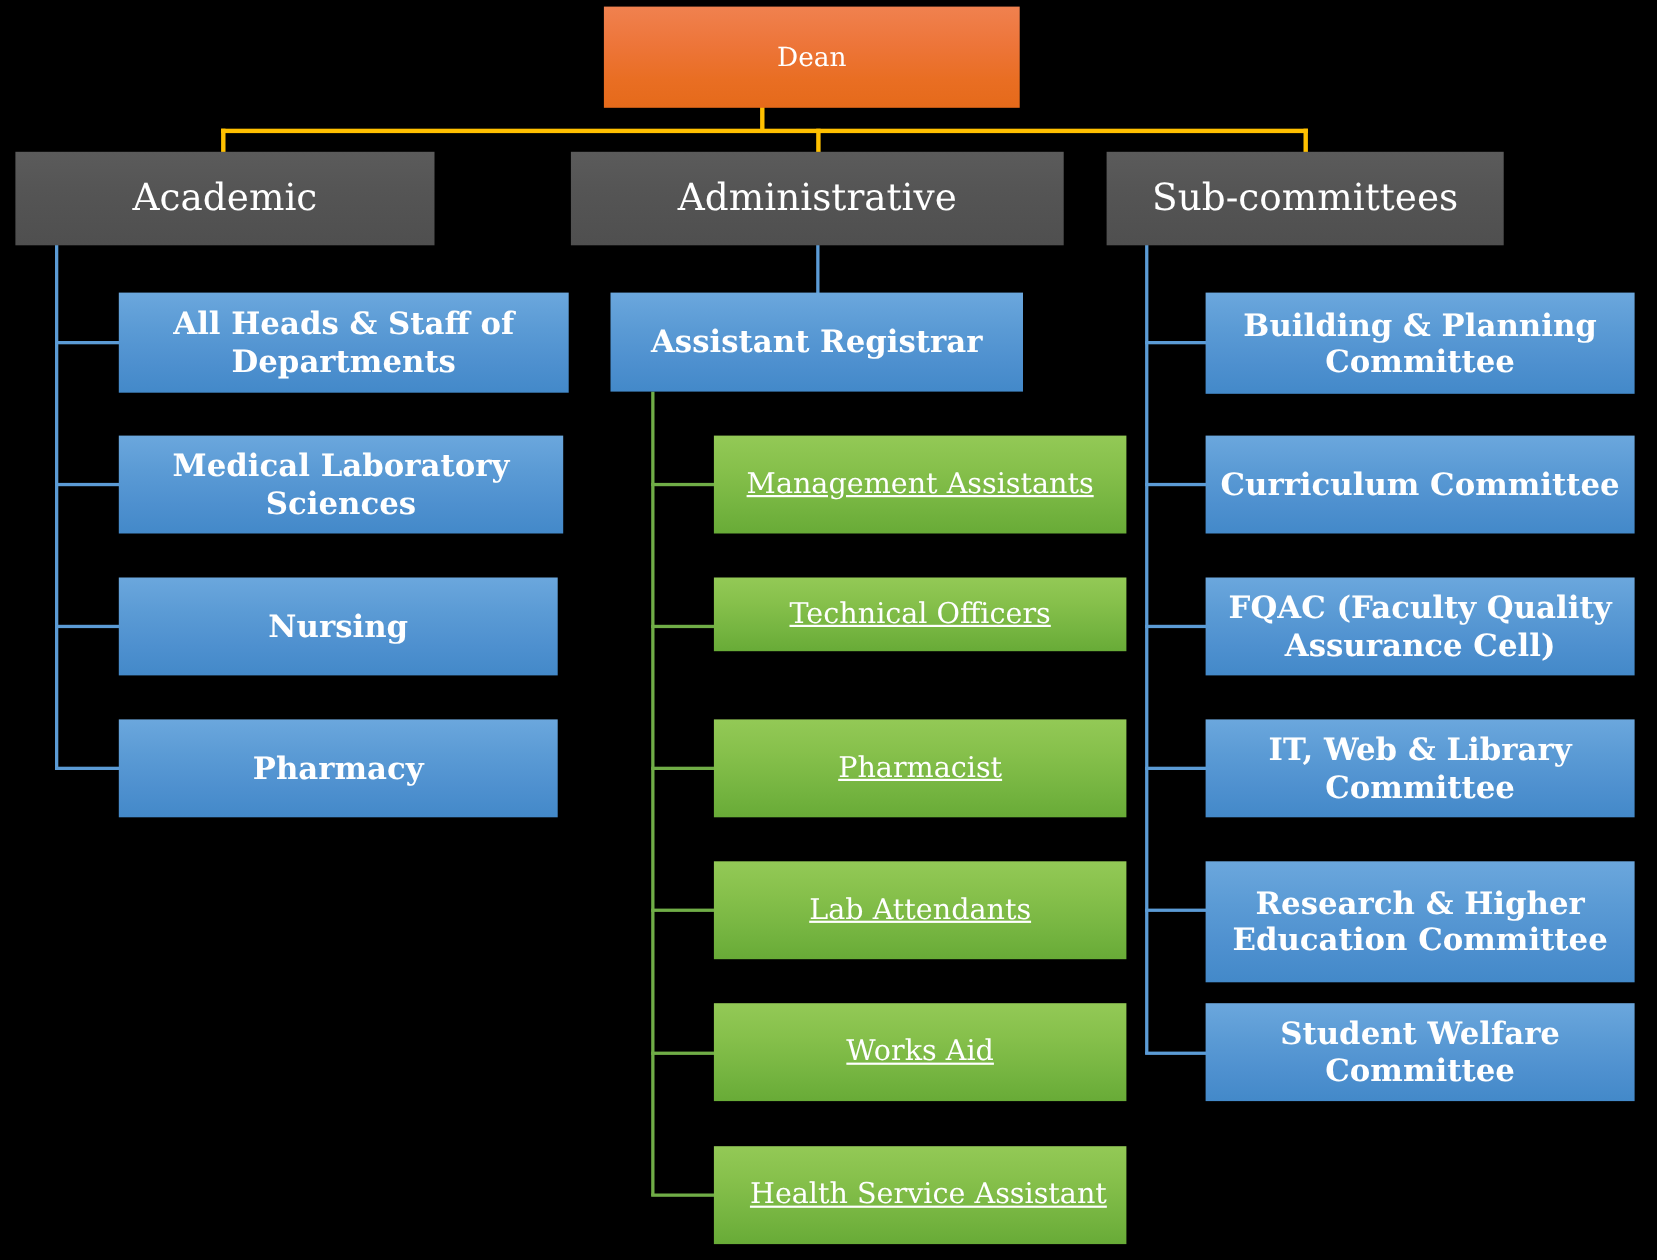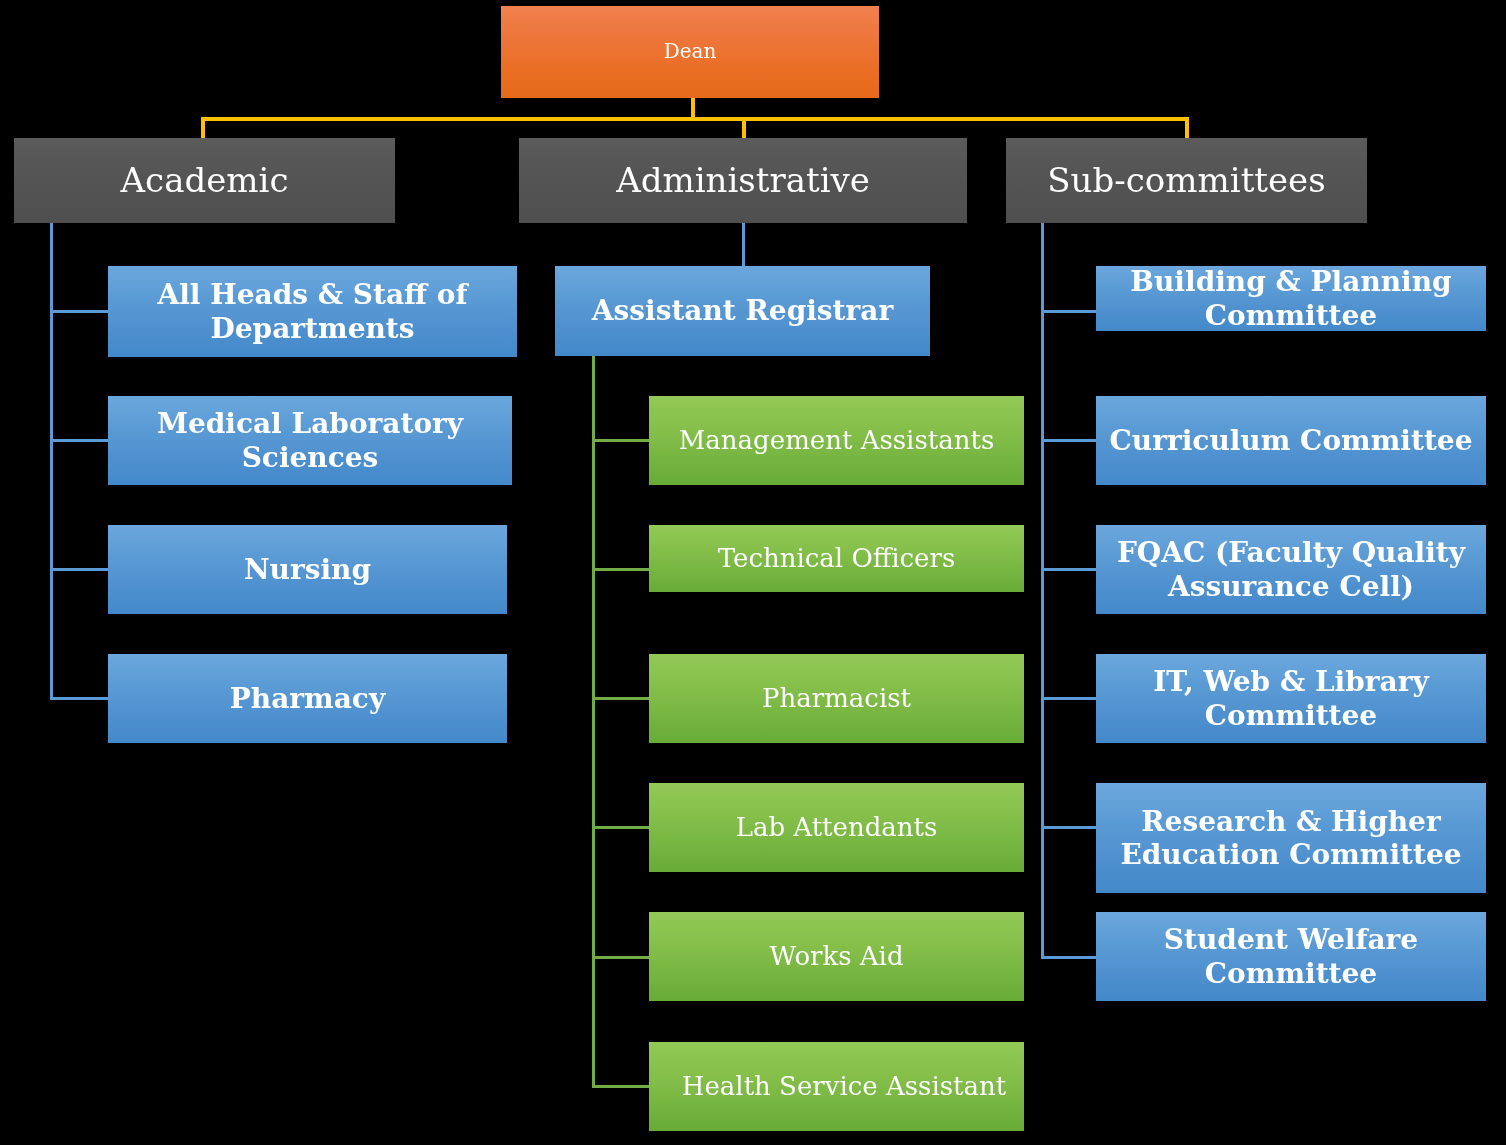--- a/index.html
+++ b/index.html
@@ -27,34 +27,36 @@
     justify-content: center;
     text-align: center;
     color: #ffffff;
     box-sizing: border-box;
     line-height: 1.18;
     padding: 2px 10px;
     z-index: 5;
   }
   .node-dean {
     background: linear-gradient(to bottom, #f0814f 0%, #ed7539 38%, #e96e23 72%, #e56a1a 100%);
-    font-size: 20px;
+    font-size: 24px;
+    margin-left: 48px;
   }
   .node-gray {
     background: linear-gradient(to bottom, #5b5b5b 0%, #555555 40%, #4f4f4f 100%);
     font-size: 34px;
   }
   .node-blue {
     background: linear-gradient(to bottom, #6ba7dd 0%, #5b9bd5 35%, #4e90cf 70%, #4389c9 100%);
     font-size: 28px;
     font-weight: bold;
   }
   .node-green {
     background: linear-gradient(to bottom, #93c956 0%, #86c04b 35%, #76b541 70%, #68ab37 100%);
     font-size: 26px;
+    text-decoration: underline;
   }
   .conn {
     position: absolute;
     z-index: 1;
   }
   .conn-yellow { background: #ffc000; }
   .conn-blue   { background: #5b9bd5; }
   .conn-green  { background: #70ad47; }
 </style>
 </head>
@@ -135,21 +137,21 @@
   <div class="node node-green" style="left:649px; top:783px; width:375px; height:89px;">
     <span>Lab Attendants</span>
   </div>
   <div class="node node-green" style="left:649px; top:912px; width:375px; height:89px;">
     <span>Works Aid</span>
   </div>
   <div class="node node-green" style="left:649px; top:1042px; width:375px; height:89px;padding-left:25px;">
     <span>Health Service Assistant</span>
   </div>
 
-  <div class="node node-blue" style="left:1096px; top:266px; width:390px; height:65px;">
+  <div class="node node-blue" style="left:1096px; top:266px; width:390px; height:92px;">
     <span>Building &amp; Planning Committee</span>
   </div>
   <div class="node node-blue" style="left:1096px; top:396px; width:390px; height:89px;">
     <span>Curriculum Committee</span>
   </div>
   <div class="node node-blue" style="left:1096px; top:525px; width:390px; height:89px;">
     <span>FQAC (Faculty Quality Assurance Cell)</span>
   </div>
   <div class="node node-blue" style="left:1096px; top:654px; width:390px; height:89px;">
     <span>IT, Web &amp; Library Committee</span>

